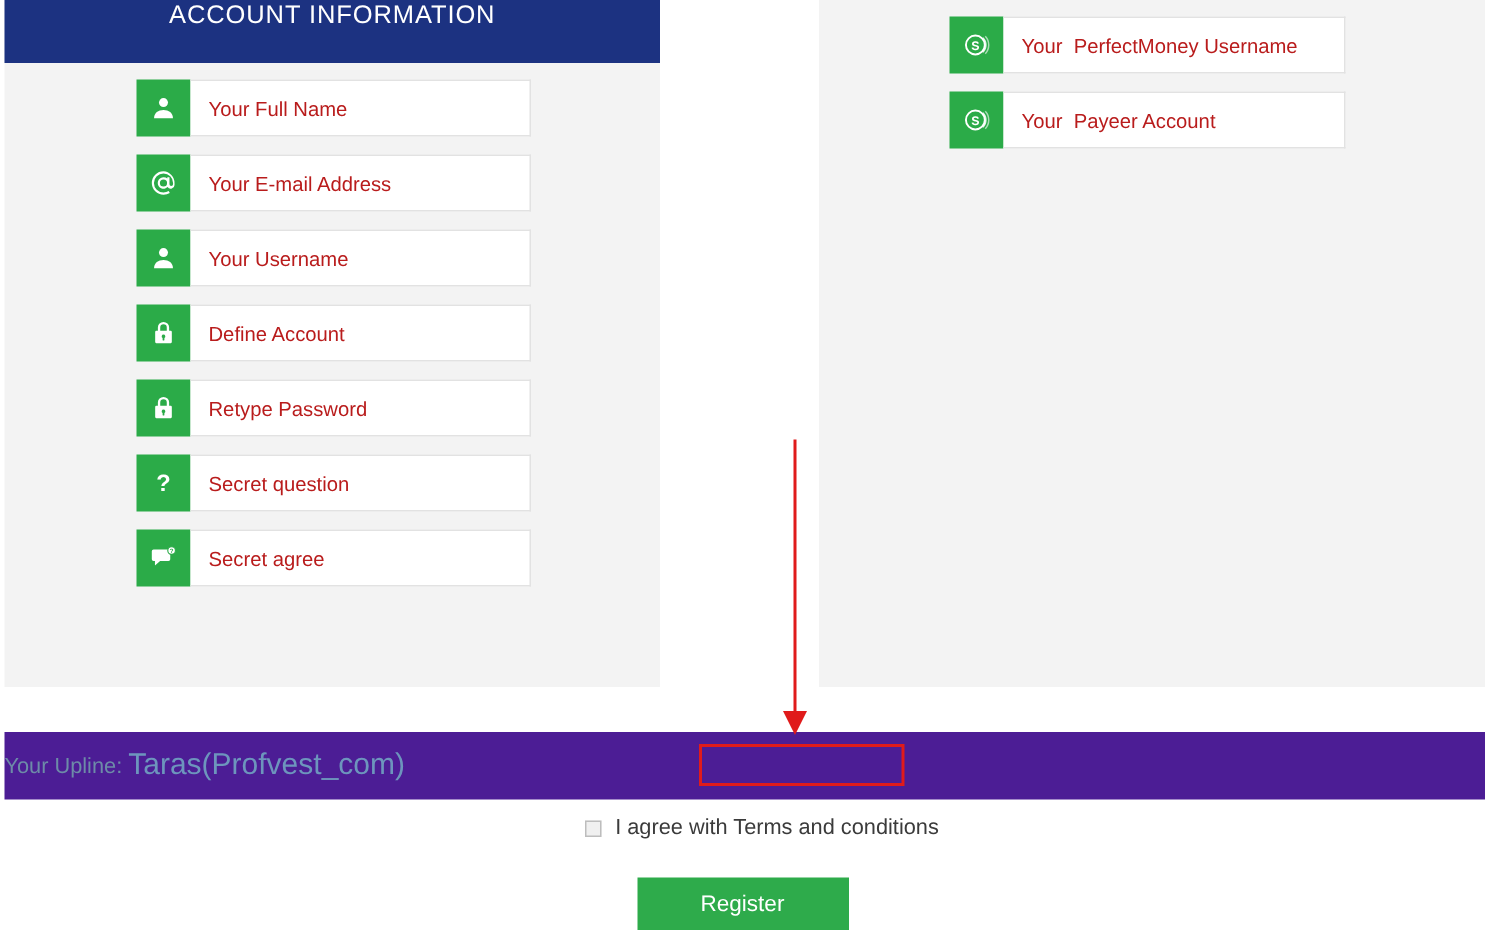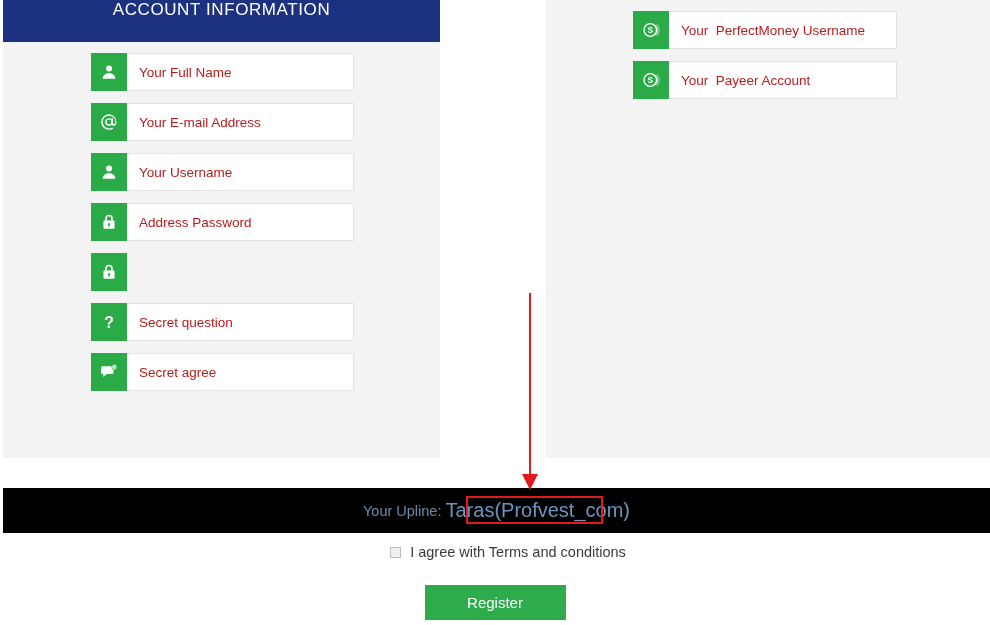--- a/index.html
+++ b/index.html
@@ -75,24 +75,24 @@
     white-space: pre;
   }
 
   
   .upline-bar {
     position: absolute;
     left: 3px;
     top: 488px;
     width: 987px;
     height: 45px;
-    background: #000000;
-    display: flex;
-    align-items: center;
-    justify-content: center;
+    background: #4c1d95;
+    display: flex;
+    align-items: center;
+    justify-content: flex-start;
   }
   .upline-text {
     font-size: 14.5px;
     color: #6d8ba8;
     white-space: pre;
   }
   .upline-value {
     font-size: 20px;
     color: #6d95bd;
     white-space: pre;
@@ -208,28 +208,29 @@
           </svg>
         </div>
         <div class="field-input">Your Username</div>
       </div>
       <div class="field-row">
         <div class="field-icon">
           <svg xmlns="http://www.w3.org/2000/svg" viewBox="0 0 24 24" width="18" height="18" fill="#fff">
             <path d="M7 10V7.2a5 5 0 0 1 10 0V10h1.4a1 1 0 0 1 1 1v9a1 1 0 0 1-1 1H5.6a1 1 0 0 1-1-1v-9a1 1 0 0 1 1-1zm2.1 0h5.8V7.2a2.9 2.9 0 0 0-5.8 0zM12 13.4a1.6 1.6 0 0 0-.8 3v1.5a.8.8 0 0 0 1.6 0v-1.5a1.6 1.6 0 0 0-.8-3z" fill="#fff"></path>
           </svg>
         </div>
-        <div class="field-input">Address Password</div>
+        <div class="field-input">Define Account</div>
       </div>
       <div class="field-row">
         <div class="field-icon">
           <svg xmlns="http://www.w3.org/2000/svg" viewBox="0 0 24 24" width="18" height="18" fill="#fff">
             <path d="M7 10V7.2a5 5 0 0 1 10 0V10h1.4a1 1 0 0 1 1 1v9a1 1 0 0 1-1 1H5.6a1 1 0 0 1-1-1v-9a1 1 0 0 1 1-1zm2.1 0h5.8V7.2a2.9 2.9 0 0 0-5.8 0zM12 13.4a1.6 1.6 0 0 0-.8 3v1.5a.8.8 0 0 0 1.6 0v-1.5a1.6 1.6 0 0 0-.8-3z" fill="#fff"></path>
           </svg>
         </div>
+        <div class="field-input">Retype Password</div>
       </div>
       <div class="field-row">
         <div class="field-icon">
           <svg xmlns="http://www.w3.org/2000/svg" viewBox="0 0 24 24" width="18" height="18" fill="#fff">
             <text x="12" y="19.5" font-family="Liberation Sans, sans-serif" font-size="21" font-weight="bold" fill="#fff" text-anchor="middle">?</text>
           </svg>
         </div>
         <div class="field-input">Secret question</div>
       </div>
       <div class="field-row">

